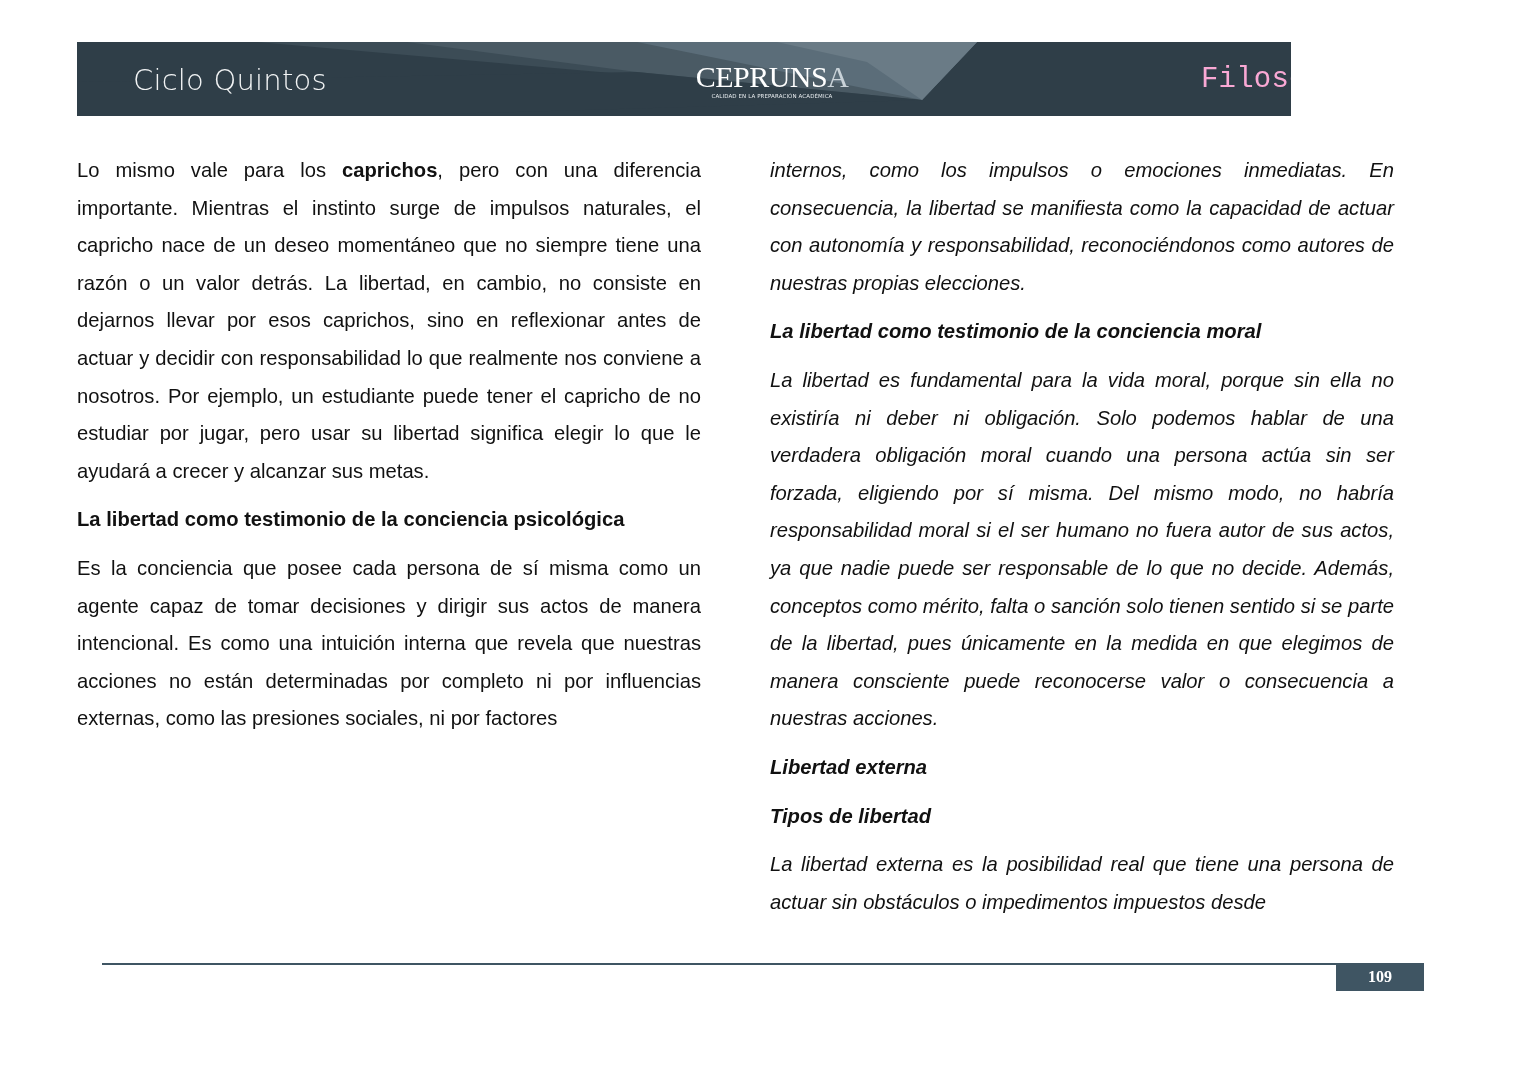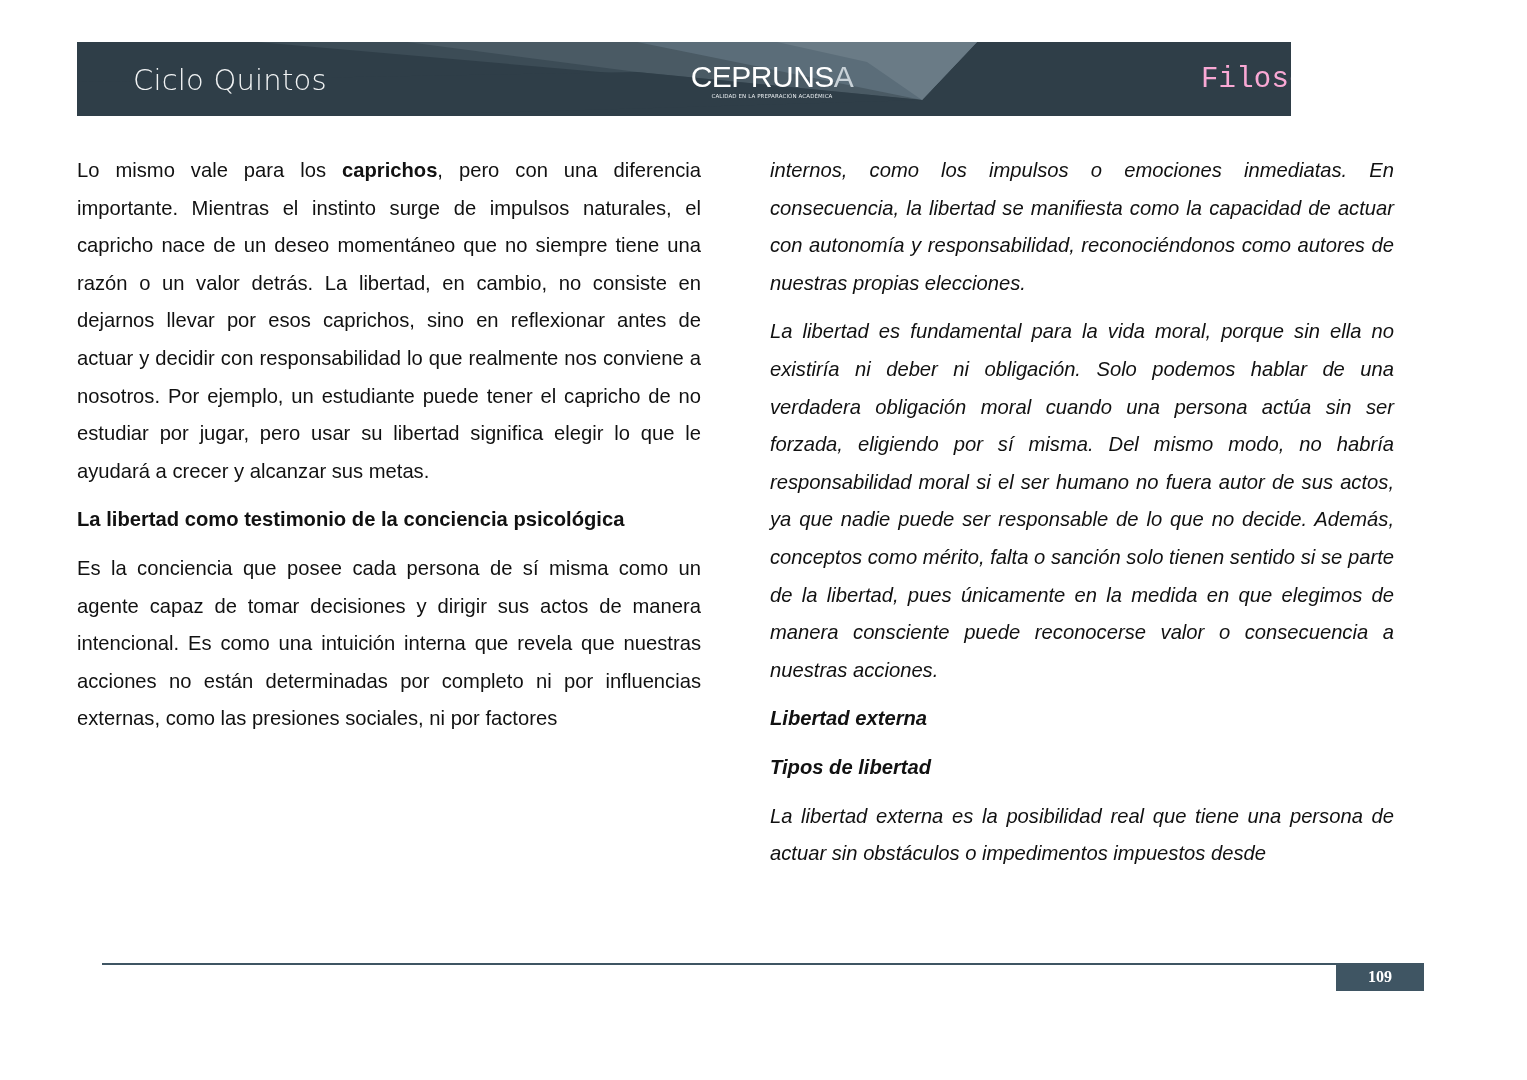--- a/index.html
+++ b/index.html
@@ -49,21 +49,21 @@
       letter-spacing: 0.2px;
     }
     .logo {
       position: absolute;
       left: 610px;
       top: 20px;
       width: 170px;
       text-align: center;
     }
     .logo-main {
-      font-family: Liberation Sans, sans-serif;
+      font-family: Liberation Serif, serif;
       font-size: 30px;
       color: #ffffff;
       letter-spacing: -0.5px;
       line-height: 30px;
     }
     .logo-main .logo-accent {
       color: #c9d2d8;
     }
     .logo-tag {
       font-family: "DejaVu Sans", sans-serif;
@@ -137,20 +137,21 @@
 </div>
 
 <div class="column col-left">
   <p><span>Lo mismo vale para los </span><b>caprichos</b><span>, pero con una diferencia importante. Mientras el instinto surge de impulsos naturales, el capricho nace de un deseo momentáneo que no siempre tiene una razón o un valor detrás. La libertad, en cambio, no consiste en dejarnos llevar por esos caprichos, sino en reflexionar antes de actuar y decidir con responsabilidad lo que realmente nos conviene a nosotros. Por ejemplo, un estudiante puede tener el capricho de no estudiar por jugar, pero usar su libertad significa elegir lo que le ayudará a crecer y alcanzar sus metas.</span></p>
   <h3>La libertad como testimonio de la conciencia psicológica</h3>
   <p>Es la conciencia que posee cada persona de sí misma como un agente capaz de tomar decisiones y dirigir sus actos de manera intencional. Es como una intuición interna que revela que nuestras acciones no están determinadas por completo ni por influencias externas, como las presiones sociales, ni por factores</p>
 </div>
 
 <div class="column col-right">
   <p>internos, como los impulsos o emociones inmediatas. En consecuencia, la libertad se manifiesta como la capacidad de actuar con autonomía y responsabilidad, reconociéndonos como autores de nuestras propias elecciones.</p>
+  <h3>La libertad como testimonio de la conciencia moral</h3>
   <p>La libertad es fundamental para la vida moral, porque sin ella no existiría ni deber ni obligación. Solo podemos hablar de una verdadera obligación moral cuando una persona actúa sin ser forzada, eligiendo por sí misma. Del mismo modo, no habría responsabilidad moral si el ser humano no fuera autor de sus actos, ya que nadie puede ser responsable de lo que no decide. Además, conceptos como mérito, falta o sanción solo tienen sentido si se parte de la libertad, pues únicamente en la medida en que elegimos de manera consciente puede reconocerse valor o consecuencia a nuestras acciones.</p>
   <h3>Libertad externa</h3>
   <h3>Tipos de libertad</h3>
   <p>La libertad externa es la posibilidad real que tiene una persona de actuar sin obstáculos o impedimentos impuestos desde</p>
 </div>
 
 <div class="footer-line"></div>
 <div class="page-number">109</div>
 
 </body></html>

